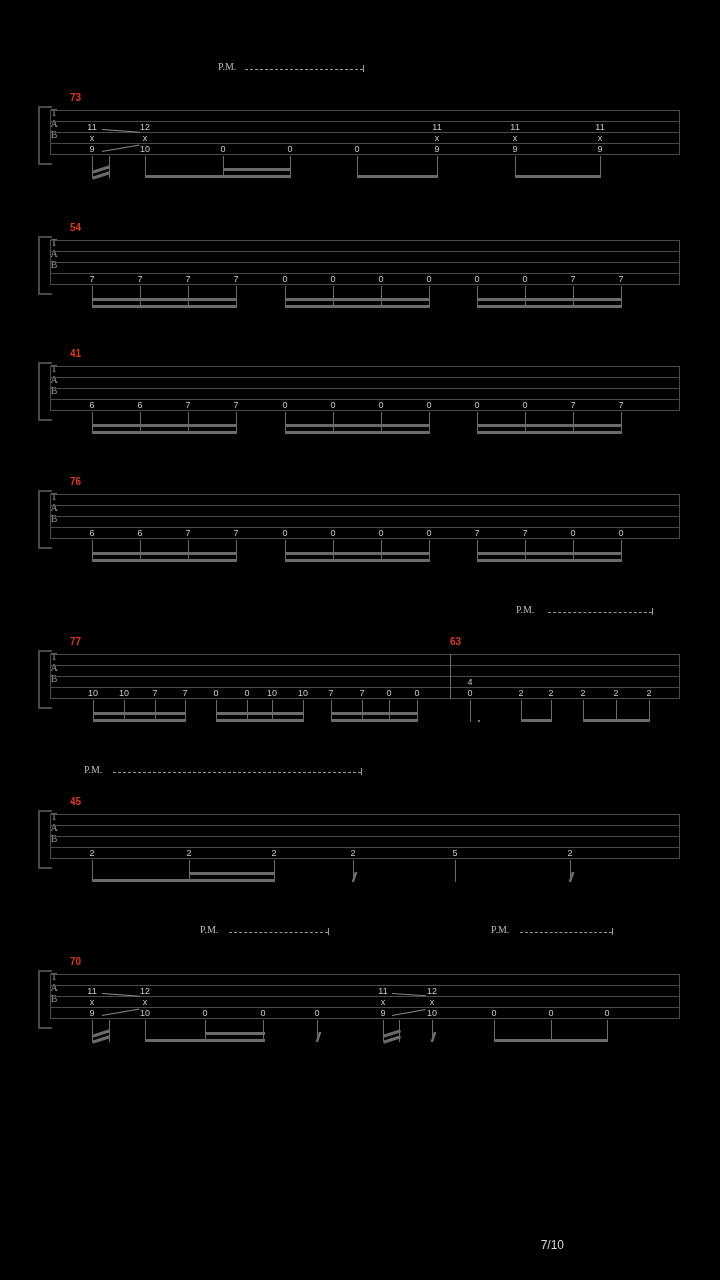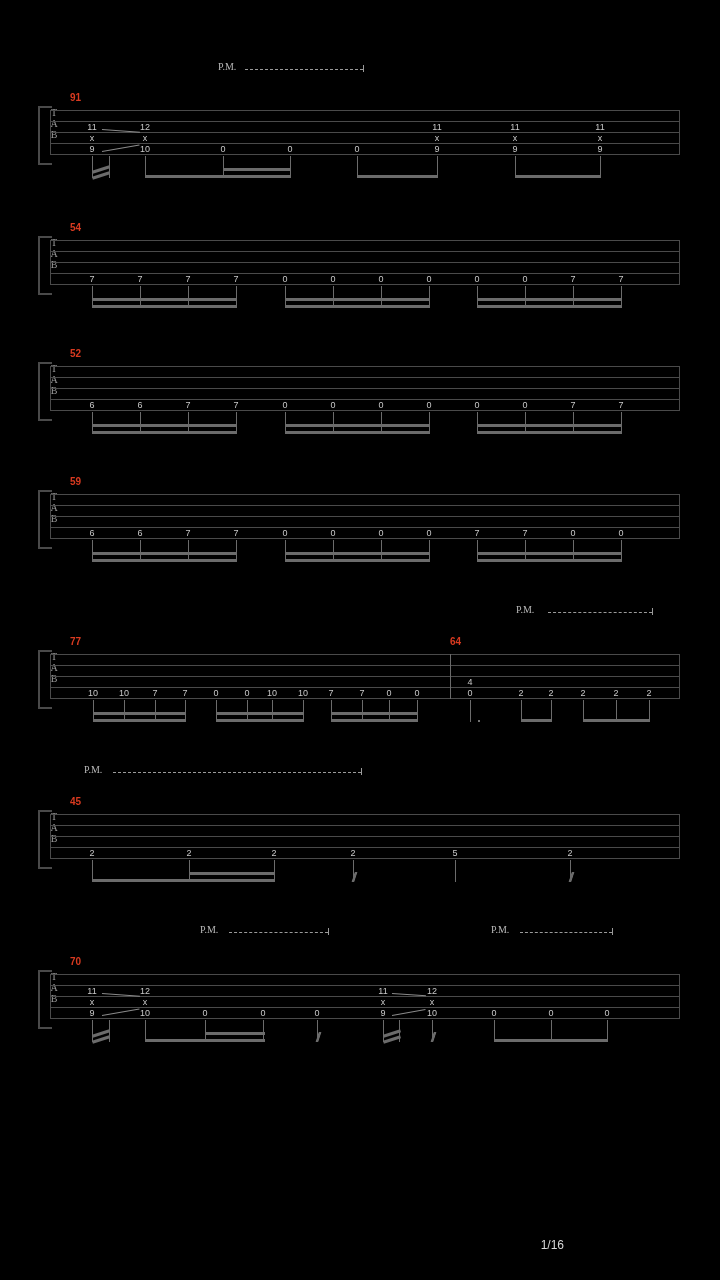--- a/index.html
+++ b/index.html
@@ -176,21 +176,21 @@
 </head>
 <body>
 
 <div class="page">
 
   <div class="system" style="top:110px;">
     <div class="pm" style="left:218px; top:-49px;">P.M.</div>
     <div class="pm-line" style="left:245px; top:-41px; width:118px;"></div>
     <div class="pm-end" style="left:363px; top:-45px;"></div>
 
-    <div class="measure-num" style="left:70px; top:-18px;">91</div>
+    <div class="measure-num" style="left:70px; top:-18px;">73</div>
     <div class="brace"></div>
     <div class="tabword">
       <span>T</span>
       <span>A</span>
       <span>B</span>
     </div>
     <div class="staff">
       <div class="line l0"></div>
       <div class="line l1"></div>
       <div class="line l2"></div>
@@ -289,21 +289,21 @@
 
     <div class="stem" style="left:477px; top:46px; height:22px;"></div>
     <div class="stem" style="left:525px; top:46px; height:22px;"></div>
     <div class="stem" style="left:573px; top:46px; height:22px;"></div>
     <div class="stem" style="left:621px; top:46px; height:22px;"></div>
     <div class="beam" style="left:477px; top:65px; width:145px;"></div>
     <div class="beam" style="left:477px; top:58px; width:145px;"></div>
   </div>
 
   <div class="system" style="top:366px;">
-    <div class="measure-num" style="left:70px; top:-18px;">52</div>
+    <div class="measure-num" style="left:70px; top:-18px;">41</div>
     <div class="brace"></div>
     <div class="tabword">
       <span>T</span>
       <span>A</span>
       <span>B</span>
     </div>
     <div class="staff">
       <div class="line l0"></div>
       <div class="line l1"></div>
       <div class="line l2"></div>
@@ -342,21 +342,21 @@
 
     <div class="stem" style="left:477px; top:46px; height:22px;"></div>
     <div class="stem" style="left:525px; top:46px; height:22px;"></div>
     <div class="stem" style="left:573px; top:46px; height:22px;"></div>
     <div class="stem" style="left:621px; top:46px; height:22px;"></div>
     <div class="beam" style="left:477px; top:65px; width:145px;"></div>
     <div class="beam" style="left:477px; top:58px; width:145px;"></div>
   </div>
 
   <div class="system" style="top:494px;">
-    <div class="measure-num" style="left:70px; top:-18px;">59</div>
+    <div class="measure-num" style="left:70px; top:-18px;">76</div>
     <div class="brace"></div>
     <div class="tabword">
       <span>T</span>
       <span>A</span>
       <span>B</span>
     </div>
     <div class="staff">
       <div class="line l0"></div>
       <div class="line l1"></div>
       <div class="line l2"></div>
@@ -400,21 +400,21 @@
     <div class="beam" style="left:477px; top:65px; width:145px;"></div>
     <div class="beam" style="left:477px; top:58px; width:145px;"></div>
   </div>
 
   <div class="system" style="top:654px;">
     <div class="pm" style="left:516px; top:-50px;">P.M.</div>
     <div class="pm-line" style="left:548px; top:-42px; width:104px;"></div>
     <div class="pm-end" style="left:652px; top:-46px;"></div>
 
     <div class="measure-num" style="left:70px; top:-18px;">77</div>
-    <div class="measure-num" style="left:450px; top:-18px;">64</div>
+    <div class="measure-num" style="left:450px; top:-18px;">63</div>
     <div class="brace"></div>
     <div class="tabword">
       <span>T</span>
       <span>A</span>
       <span>B</span>
     </div>
     <div class="staff">
       <div class="line l0"></div>
       <div class="line l1"></div>
       <div class="line l2"></div>
@@ -594,14 +594,14 @@
 
     <div class="stem" style="left:432px; top:46px; height:22px;"></div>
     <div class="flag" style="left:432px; top:58px;"></div>
 
     <div class="stem" style="left:494px; top:46px; height:22px;"></div>
     <div class="stem" style="left:551px; top:46px; height:22px;"></div>
     <div class="stem" style="left:607px; top:46px; height:22px;"></div>
     <div class="beam" style="left:494px; top:65px; width:114px;"></div>
   </div>
 
-  <div class="pagenum">1/16</div>
+  <div class="pagenum">7/10</div>
 </div>
 
 </body></html>

